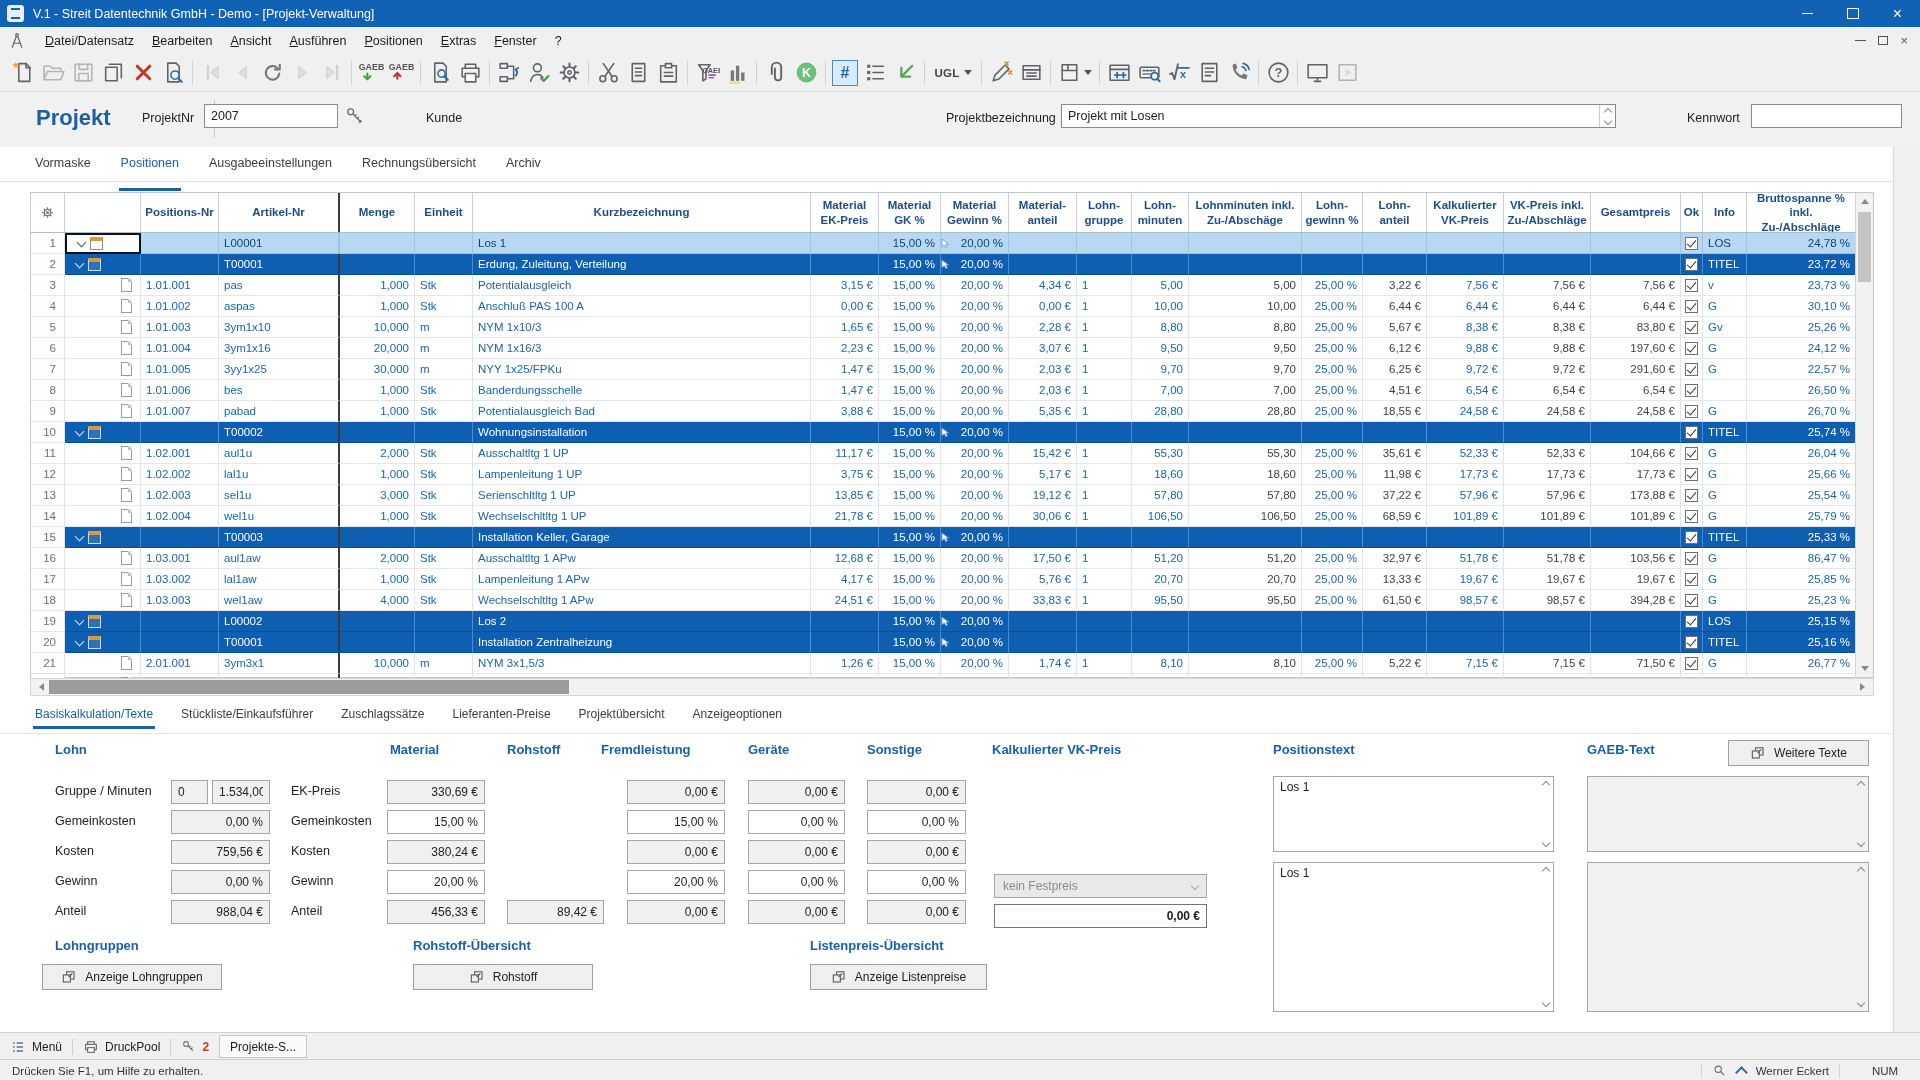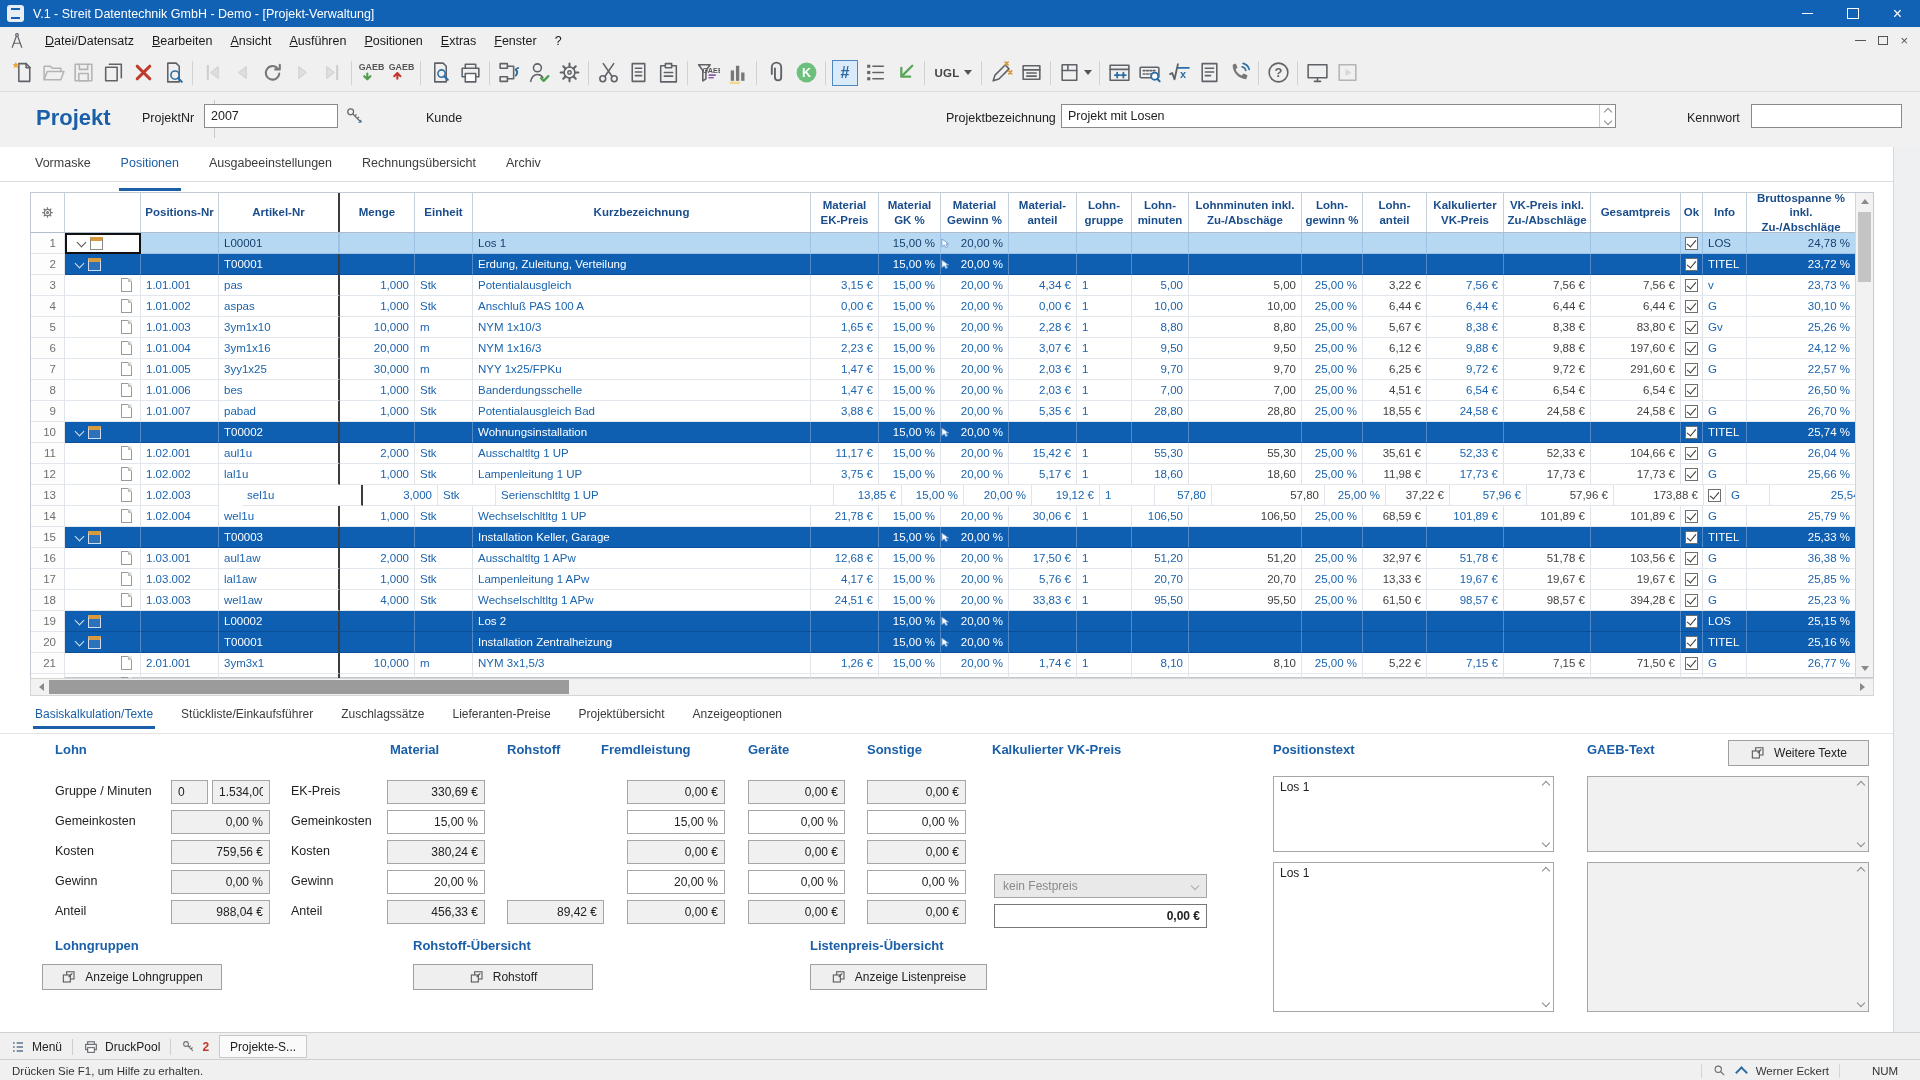--- a/index.html
+++ b/index.html
@@ -921,21 +921,21 @@
         </div>
         <div class="cell al c-info" style="width: 44px; flex: 0 0 44px;">G</div>
         <div class="cell ar c-br" style="width: 109px; flex: 0 0 109px;">25,66 %</div>
       </div>
       <div class="grow">
         <div class="cell ar c-n" style="width: 34px; flex: 0 0 34px;">13</div>
         <div class="cell al c-ic" style="width: 76px; flex: 0 0 76px;">
           <span class="docic"></span>
         </div>
         <div class="cell al c-pos" style="width: 78px; flex: 0 0 78px;">1.02.003</div>
-        <div class="cell al c-art thick" style="width: 121px; flex: 0 0 121px; margin-left: 23px;">sel1u</div>
+        <div class="cell al c-art thick" style="width: 121px; flex: 0 0 121px;">sel1u</div>
         <div class="cell ar c-menge" style="width: 75px; flex: 0 0 75px;">3,000</div>
         <div class="cell al c-einh" style="width: 58px; flex: 0 0 58px;">Stk</div>
         <div class="cell al c-kurz" style="width: 338px; flex: 0 0 338px;">Serienschltltg 1 UP</div>
         <div class="cell ar c-ek" style="width: 68px; flex: 0 0 68px;">13,85 €</div>
         <div class="cell ar c-gk" style="width: 62px; flex: 0 0 62px;">15,00 %</div>
         <div class="cell ar c-gw" style="width: 68px; flex: 0 0 68px;">20,00 %</div>
         <div class="cell ar c-ma" style="width: 68px; flex: 0 0 68px;">19,12 €</div>
         <div class="cell al c-lg" style="width: 55px; flex: 0 0 55px;">1</div>
         <div class="cell ar c-lm" style="width: 57px; flex: 0 0 57px;">57,80</div>
         <div class="cell ar c-lmi dark" style="width: 113px; flex: 0 0 113px;">57,80</div>
@@ -1033,21 +1033,21 @@
         <div class="cell ar c-lmi dark" style="width: 113px; flex: 0 0 113px;">51,20</div>
         <div class="cell ar c-lgw" style="width: 61px; flex: 0 0 61px;">25,00 %</div>
         <div class="cell ar c-la dark" style="width: 64px; flex: 0 0 64px;">32,97 €</div>
         <div class="cell ar c-kvk" style="width: 77px; flex: 0 0 77px;">51,78 €</div>
         <div class="cell ar c-vki dark" style="width: 87px; flex: 0 0 87px;">51,78 €</div>
         <div class="cell ar c-ges dark" style="width: 90px; flex: 0 0 90px;">103,56 €</div>
         <div class="cell ac c-ok" style="width: 22px; flex: 0 0 22px;">
           <span class="cbx"></span>
         </div>
         <div class="cell al c-info" style="width: 44px; flex: 0 0 44px;">G</div>
-        <div class="cell ar c-br" style="width: 109px; flex: 0 0 109px;">36,38 %</div>
+        <div class="cell ar c-br" style="width: 109px; flex: 0 0 109px;">86,47 %</div>
       </div>
       <div class="grow">
         <div class="cell ar c-n" style="width: 34px; flex: 0 0 34px;">17</div>
         <div class="cell al c-ic" style="width: 76px; flex: 0 0 76px;">
           <span class="docic"></span>
         </div>
         <div class="cell al c-pos" style="width: 78px; flex: 0 0 78px;">1.03.002</div>
         <div class="cell al c-art thick" style="width: 121px; flex: 0 0 121px;">lal1aw</div>
         <div class="cell ar c-menge" style="width: 75px; flex: 0 0 75px;">1,000</div>
         <div class="cell al c-einh" style="width: 58px; flex: 0 0 58px;">Stk</div>

